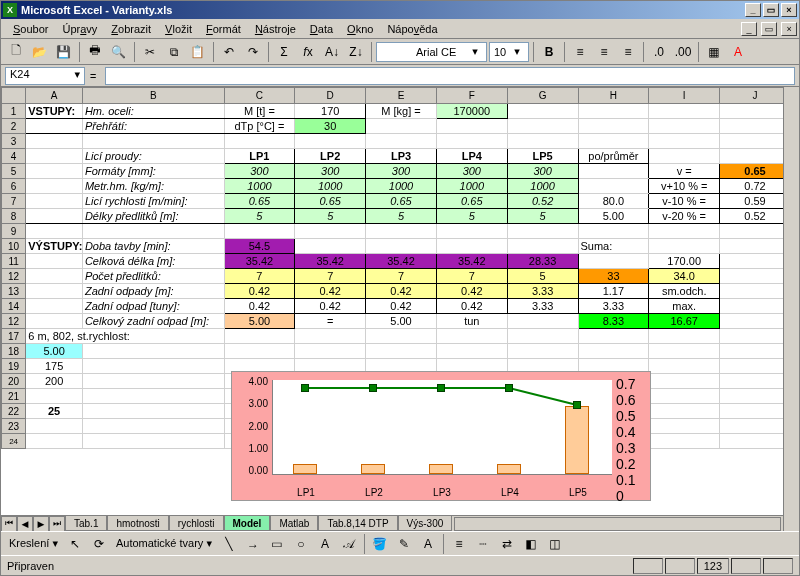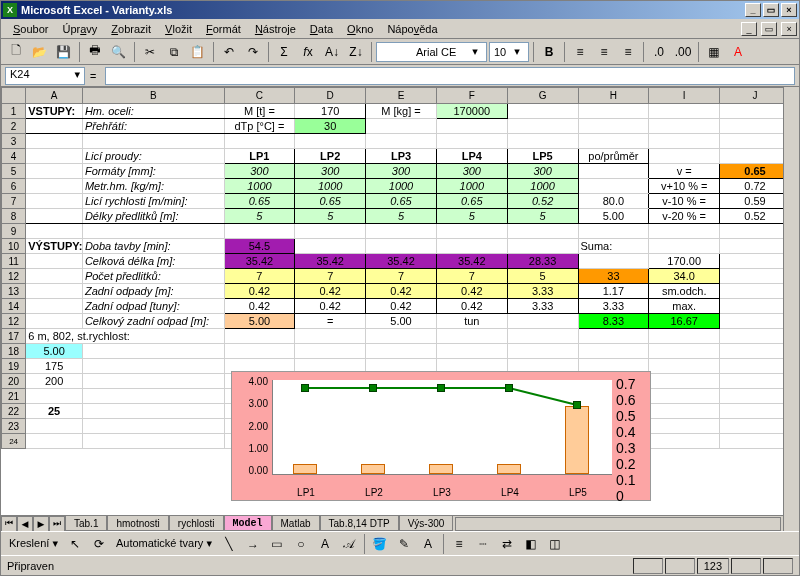--- a/index.html
+++ b/index.html
@@ -38,21 +38,21 @@
   .yaxis-l { position: absolute; left: 6px; top: 4px; font-size: 10px; text-align: right; width: 30px; display: flex; flex-direction: column; justify-content: space-between; height: 100px; }
   .yaxis-r { position: absolute; right: 4px; top: 4px; font-size: 14px; text-align: left; width: 30px; display: flex; flex-direction: column; justify-content: space-between; height: 100px; }
   .xaxis { position: absolute; left: 40px; bottom: 2px; width: 340px; display: flex; justify-content: space-around; font-size: 10px; }
   .bar { position: absolute; bottom: 0; width: 24px; background: #ffcc99; border: 1px solid #cc6600; }
   .marker { position: absolute; width: 8px; height: 8px; background: #008000; border: 1px solid #004000; }
   .scrollbar-v { position: absolute; right: 0; top: 0; bottom: 0; width: 16px; background: #d4d0c8; border-left: 1px solid #808080; }
   .scrollbar-h { position: absolute; left: 0; right: 16px; bottom: 0; height: 16px; background: #d4d0c8; border-top: 1px solid #808080; display: flex; align-items: center; }
   .tabstrip { display: flex; align-items: center; background: #d4d0c8; height: 16px; }
   .tabnav { width: 16px; height: 16px; border: 1px solid #808080; display: flex; align-items: center; justify-content: center; font-size: 9px; background: #d4d0c8; }
   .sheettab { background: #d4d0c8; border: 1px solid #808080; border-top: none; padding: 4px 8px; height: 15px; font-size: 10px; display: flex; align-items: center; cursor: default; }
-  .sheettab.active { background: #f9a8d4; font-weight: bold; font-family: Liberation Mono, monospace; }
+  .sheettab.active { background: #86efac; font-weight: bold; }
   .drawbar { background: #d4d0c8; height: 24px; border-top: 1px solid #fff; display: flex; align-items: center; padding: 0 4px; gap: 2px; }
   .statusbar { background: #d4d0c8; height: 20px; border-top: 1px solid #fff; display: flex; align-items: center; padding: 0 6px; font-size: 11px; }
   .statusbar .cell { border: 1px inset #808080; padding: 0 6px; margin-left: 2px; height: 16px; display: flex; align-items: center; min-width: 30px; }
   svg.line { position: absolute; left:0; top:0; }
 </style>
 </head>
 <body>
 
 <div class="window">
   <div class="titlebar">

